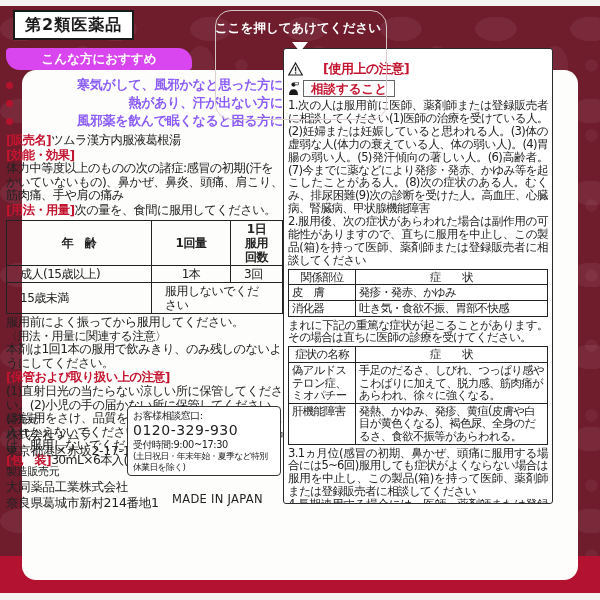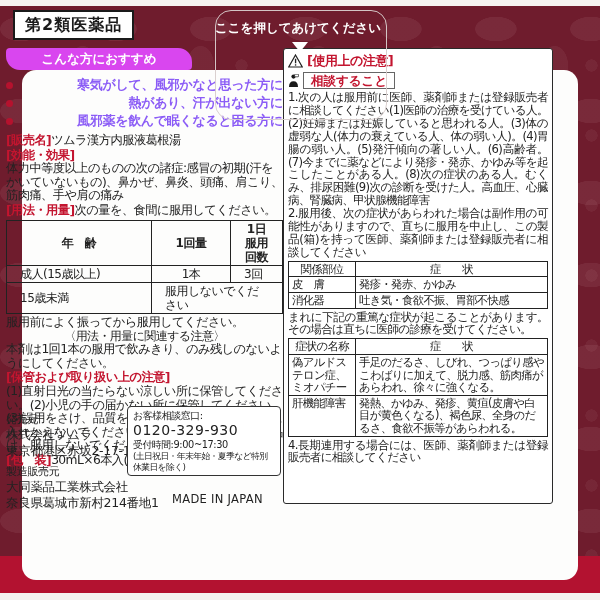--- a/index.html
+++ b/index.html
@@ -72,21 +72,21 @@
   .sec{margin:1px 0;}
   .dosage-table{
     border-collapse:collapse;width:100%;margin:2px 0;table-layout:fixed;
   }
   .dosage-table th,.dosage-table td{
     border:1.2px solid #222;font-size:12px;padding:1px 13px;line-height:14px;
     letter-spacing:-0.5px;font-weight:normal;color:#222;
   }
   .dosage-table th{text-align:center;font-weight:bold;}
   .c1{width:118px;} .c2{width:52px;text-align:center;} .c3{text-align:left;}
-  .related-title{color:#222;font-size:12px;letter-spacing:-0.6px;line-height:14px;text-align:center;}
+  .related-title{color:#222;font-size:12px;letter-spacing:-0.6px;line-height:14px;}
 
   .company{position:absolute;left:6px;top:412px;z-index:2;color:#222;}
   .company .lbl{font-size:11px;line-height:15px;letter-spacing:-0.3px;}
   .company .val{font-size:12.5px;line-height:16px;letter-spacing:-0.3px;}
   .company .gap{height:5px;}
 
   .contact-box{
     position:absolute;left:127px;top:406px;width:142px;z-index:2;
     border:1.5px solid #333;border-radius:4px;background:#fff;padding:3px 5px 3px;
     color:#222;
@@ -100,21 +100,21 @@
     position:absolute;left:172px;top:492px;z-index:2;font-size:11.5px;color:#222;
     letter-spacing:0.3px;
   }
 
   
   .right-col{
     position:absolute;left:283px;top:48px;width:260px;height:448px;z-index:2;
     border:1.5px solid #2a2a2a;border-radius:3px;background:#fff;
     padding:3px 4px;color:#222;overflow:hidden;
   }
-  .caution-head{display:flex;align-items:center;gap:4px;}
+  .caution-head{display:flex;align-items:center;gap:20px;margin-top:8px;}
   .caution-head .txt{color:#c3152f;font-size:13px;font-weight:bold;letter-spacing:-0.5px;}
   .consult-row{display:flex;align-items:center;gap:4px;margin:2px 0 2px;}
   .consult-box{
     border:1.2px solid #666;color:#c3152f;font-size:12.5px;font-weight:bold;
     padding:0 7px;line-height:15px;letter-spacing:0px;
   }
   .r-txt{font-size:11.6px;line-height:12.9px;letter-spacing:-0.7px;text-align:justify;}
   .sym-table{border-collapse:collapse;width:100%;margin:2px 0;table-layout:fixed;}
   .sym-table th,.sym-table td{
     border:1.2px solid #222;font-size:11.4px;line-height:12.6px;padding:1px 3px;
@@ -261,14 +261,15 @@
       <td>偽アルドステロン症、ミオパチー</td>
       <td>手足のだるさ、しびれ、つっぱり感やこわばりに加えて、脱力感、筋肉痛があらわれ、徐々に強くなる。</td>
     </tr>
     <tr>
       <td>肝機能障害</td>
       <td>発熱、かゆみ、発疹、黄疸(皮膚や白目が黄色くなる)、褐色尿、全身のだるさ、食欲不振等があらわれる。</td>
     </tr>
   </tbody>
     </table>
 
+  <div class="r-txt">3.1ヵ月位(感冒の初期、鼻かぜ、頭痛に服用する場合には5~6回)服用しても症状がよくならない場合は服用を中止し、この製品(箱)を持って医師、薬剤師または登録販売者に相談してください</div>
   <div class="r-txt">4.長期連用する場合には、医師、薬剤師または登録販売者に相談してください</div>
 </div>
 
 </body></html>

